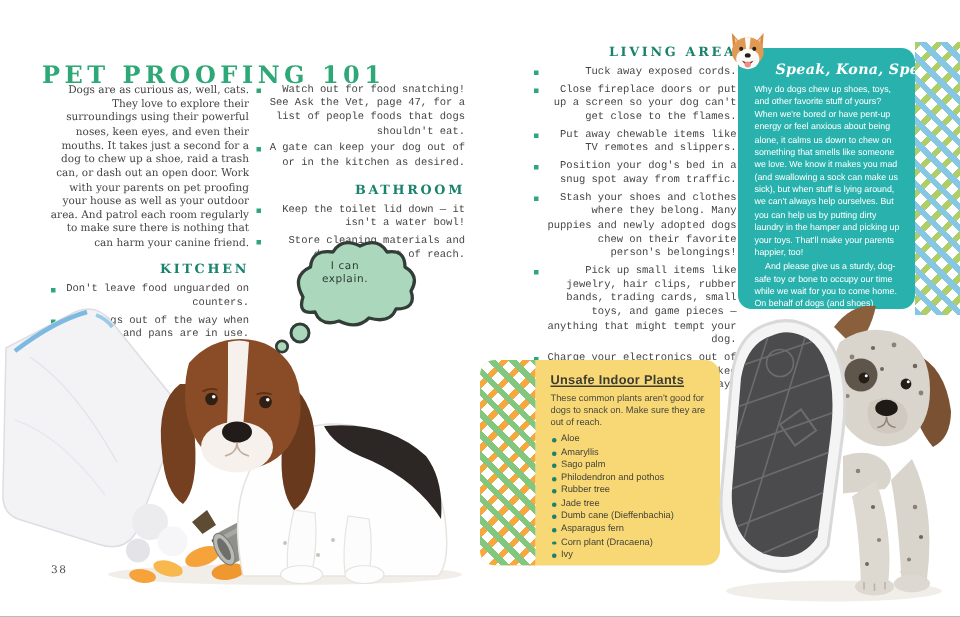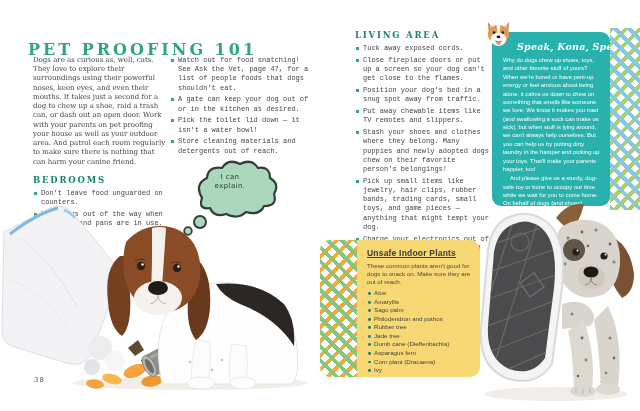--- a/index.html
+++ b/index.html
@@ -5,21 +5,21 @@
   html,body{margin:0;padding:0;background:#888;}
   .spread{
     position:relative;width:640px;height:411px;background:#ffffff;overflow:hidden;
     font-family:"DejaVu Serif", serif;color:var(--body-text,#454545);
   }
   
   .title{
     position:absolute;left:28px;top:40px;width:284px;margin:0;text-align:left;
     font-size:16px;font-weight:bold;letter-spacing:3px;color:var(--title-green,#2ea876);
   }
-  .col{position:absolute;font-size:7px;line-height:1.32;}
+  .col{position:absolute;font-size:7px;line-height:1.32;text-align:right;}
   .col1{left:33px;top:56px;width:133px;}
   .col2{left:170px;top:56px;width:140px;}
   .intro{margin:0 0 6px 0;}
   .sec-heading{
     font-size:8.5px;font-weight:bold;letter-spacing:1.8px;
     color:var(--heading-teal,#19836e);margin:8px 0 3px 0;
   }
   .sec-heading.first{margin-top:0;}
   .blist{margin:0;font-family:Liberation Mono, monospace;}
   .bullet-item{position:relative;padding-left:8px;margin-bottom:2.5px;}
@@ -92,37 +92,38 @@
 </style>
 </head>
 <body>
 
 <div class="spread">
 
   <h1 class="title">PET PROOFING 101</h1>
 
   <div class="col col1">
     <p class="intro">Dogs are as curious as, well, cats. They love to explore their surroundings using their powerful noses, keen eyes, and even their mouths. It takes just a second for a dog to chew up a shoe, raid a trash can, or dash out an open door. Work with your parents on pet proofing your house as well as your outdoor area. And patrol each room regularly to make sure there is nothing that can harm your canine friend.</p>
-    <div class="sec-heading">BEDROOMS</div>
+    <div class="sec-heading">KITCHEN</div>
     <div class="blist">
 
         <div class="bullet-item">Don't leave food unguarded on counters.</div>
         <div class="bullet-item">Keep dogs out of the way when hot pots and pans are in use.</div>
       </div>
   </div>
 
   <div class="col col2">
     <div class="blist">
 
     <div class="bullet-item">Watch out for food snatching! See Ask the Vet, page 47, for a list of people foods that dogs shouldn't eat.</div>
         <div class="bullet-item">A gate can keep your dog out of or in the kitchen as desired.</div>
       </div>
-    <div class="blist">
-
-    <div class="bullet-item">Pick the toilet lid down — it isn't a water bowl!</div>
+    <div class="sec-heading">BATHROOM</div>
+    <div class="blist">
+
+    <div class="bullet-item">Keep the toilet lid down — it isn't a water bowl!</div>
         <div class="bullet-item">Store cleaning materials and detergents out of reach.</div>
       </div>
   </div>
 
   <svg class="basset-photo" viewBox="0 0 320 195">
     <ellipse cx="190" cy="185" rx="118" ry="7" fill="#f1eeea"></ellipse>
 
     <g>
       <path d="M4,34 L50,10 Q64,4 74,16 L116,68 Q122,78 116,90 L90,158 Q82,170 66,165 L12,148 Q1,144 2,130 Z" fill="#f3f3f6" stroke="#dddde3" stroke-width="1"></path>
       <path d="M20,40 Q50,60 78,110" stroke="#e3e3e9" fill="none"></path>
@@ -187,22 +188,22 @@
   </div>
 
   <div class="page-num left">38</div>
 
   <div class="col col3">
     <div class="sec-heading first">LIVING AREA</div>
     <div class="blist">
 
     <div class="bullet-item">Tuck away exposed cords.</div>
         <div class="bullet-item">Close fireplace doors or put up a screen so your dog can't get close to the flames.</div>
+        <div class="bullet-item">Put away chewable items like TV remotes and slippers.</div>
         <div class="bullet-item">Position your dog's bed in a snug spot away from traffic.</div>
-        <div class="bullet-item">Put away chewable items like TV remotes and slippers.</div>
       </div>
     <div class="blist">
 
     <div class="bullet-item">Stash your shoes and clothes where they belong. Many puppies and newly adopted dogs chew on their favorite person's belongings!</div>
         <div class="bullet-item">Pick up small items like jewelry, hair clips, rubber bands, trading cards, small toys, and game pieces — anything that might tempt your dog.</div>
         <div class="bullet-item">Charge your electronics out of reach, with the cords tucked away.</div>
       </div>
   </div>
 
   <div class="gingham-blue"></div>

